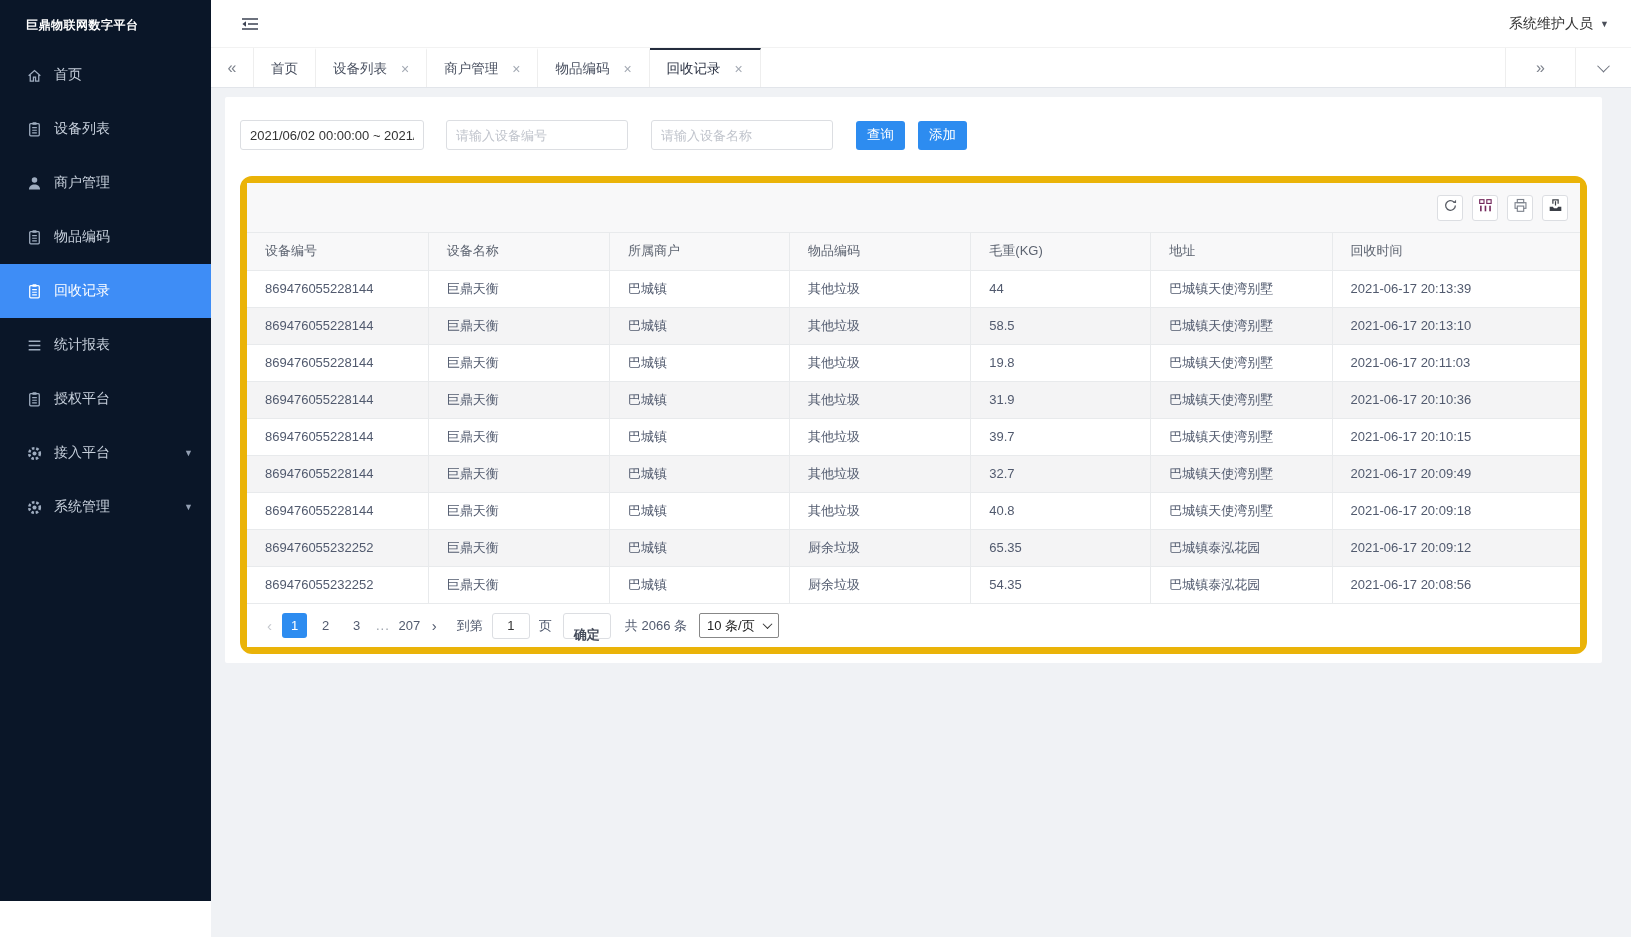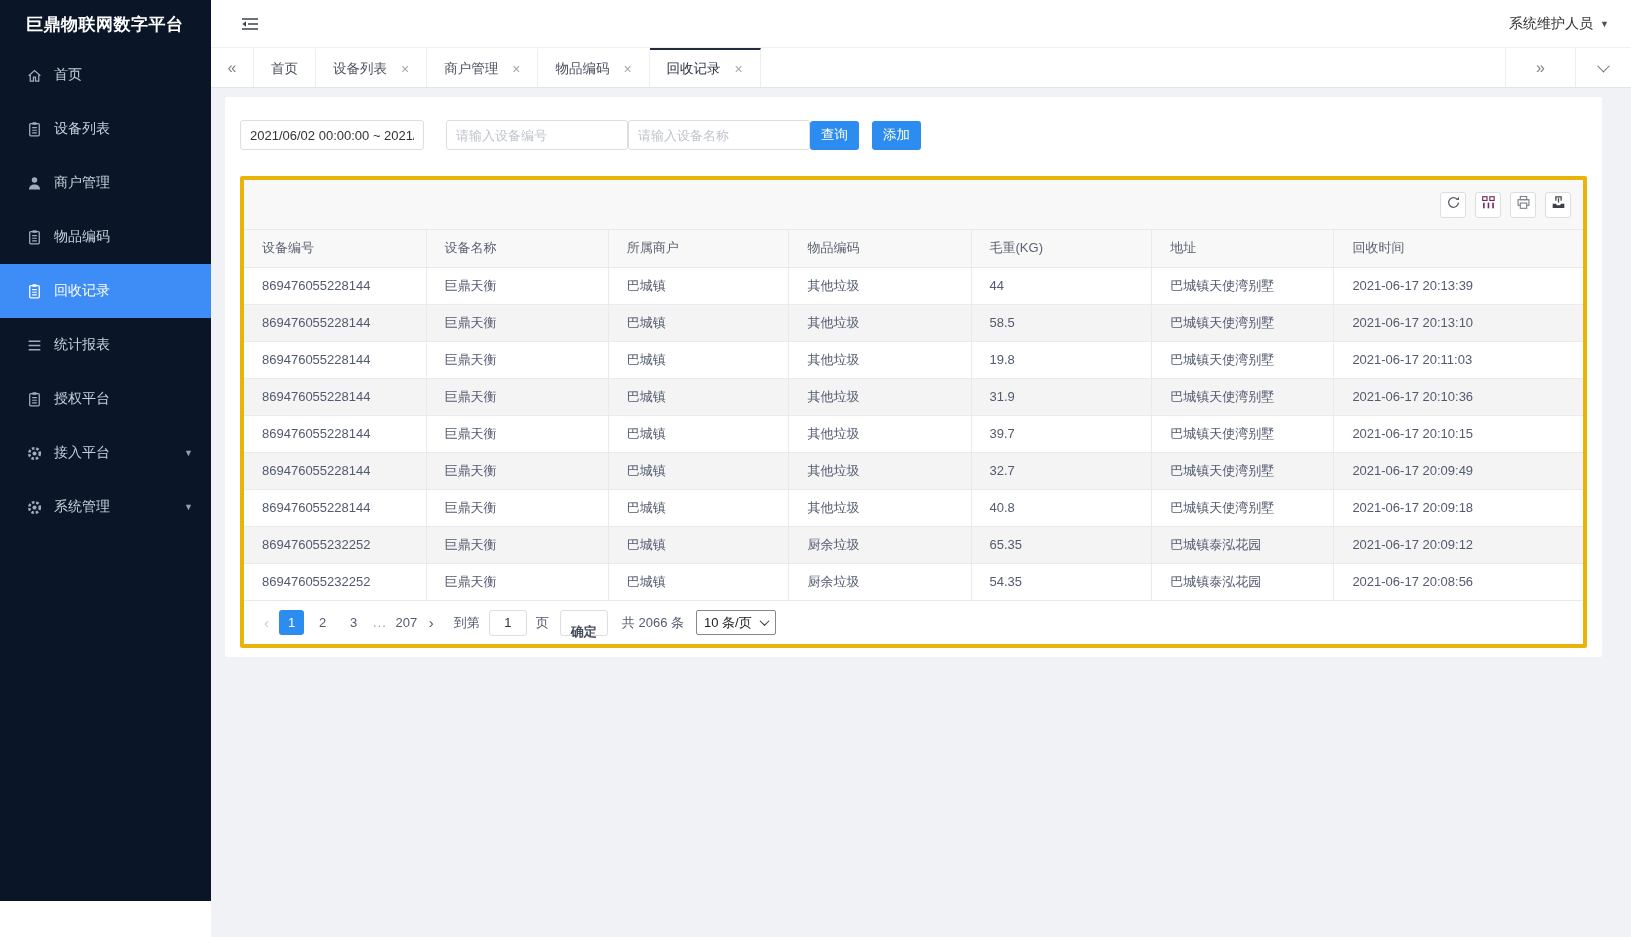--- a/index.html
+++ b/index.html
@@ -4,21 +4,21 @@
 <style>
   * { margin:0; padding:0; box-sizing:border-box; }
   html,body { width:1631px; height:937px; overflow:hidden;
     font-family:"Liberation Sans","DejaVu Sans",sans-serif; }
   .app { display:flex; width:1631px; height:937px; background:#fff; }
 
   
   .sidebar { width:211px; flex:0 0 211px; background:#fff; }
   .sidebar-dark { height:901px; background:#0a1628; }
   .logo { height:48px; line-height:50px; padding-left:26px; color:#fff;
-    font-size:17px; font-weight:bold; letter-spacing:.5px; white-space:nowrap; }
+    font-size:12px; font-weight:bold; letter-spacing:.5px; white-space:nowrap; }
   .nav-item { height:54px; display:flex; align-items:center; gap:11px;
     padding:0 18px 0 26px; color:#c6cfdb; font-size:14px; cursor:pointer; position:relative; }
   .nav-item .nicon { width:17px; height:17px; color:#9fadc0; display:inline-flex; }
   .nav-item .nicon svg { width:100%; height:100%; }
   .nav-item.active { background:#3e8df6; color:#fff; }
   .nav-item.active .nicon { color:#fff; }
   .nav-caret { margin-left:auto; font-size:9px; color:#93a0b3; }
 
   
   .main { flex:1; display:flex; flex-direction:column; min-width:0; }
@@ -49,26 +49,26 @@
 
   
   .content { flex:1; background:#f0f2f5; padding:9px 29px 0 14px; overflow:hidden; }
   .panel { background:#fff; border-radius:2px; padding:23px 15px 9px 15px; }
 
   .filters { display:flex; align-items:center; margin-bottom:26px; }
   .f-input { height:30px; border:1px solid #dcdee2; border-radius:3px; padding:0 9px;
     font-size:13px; color:#333; outline:none; font-family:inherit; }
   .f-input::placeholder { color:#c0c4cc; }
   .date-input { width:184px; margin-right:22px; }
-  .txt-input { width:182px; }
+  .txt-input { width:182px; margin-right:23px; }
   .btn { height:29px; padding:0 11px; background:#2d8cf0; color:#fff; border:none;
     border-radius:3px; font-size:13.5px; cursor:pointer; font-family:inherit; }
   .btn + .btn { margin-left:13px; }
 
-  .table-wrap { border:4px solid #eab308; border-radius:2px; }
+  .table-wrap { border:7px solid #eab308; border-radius:12px; }
   .tbl-toolbar { height:50px; background:#f8f8f9; border-bottom:1px solid #e8eaec;
     display:flex; align-items:center; justify-content:flex-end; gap:9px; padding-right:12px; }
   .tool-btn { width:26px; height:26px; background:#fff; border:1px solid #dcdee2;
     border-radius:3px; display:flex; align-items:center; justify-content:center; cursor:pointer; }
   .tool-btn svg { width:15px; height:15px; }
 
   table { width:100%; border-collapse:collapse; font-size:13px; table-layout:fixed; }
   th { background:#f8f8f9; height:37px; font-weight:normal; color:#5c6370;
     text-align:left; padding-left:18px; border:1px solid #e8eaec; }
   td { height:37px; color:#515a6e; padding-left:18px; border:1px solid #e8eaec;

